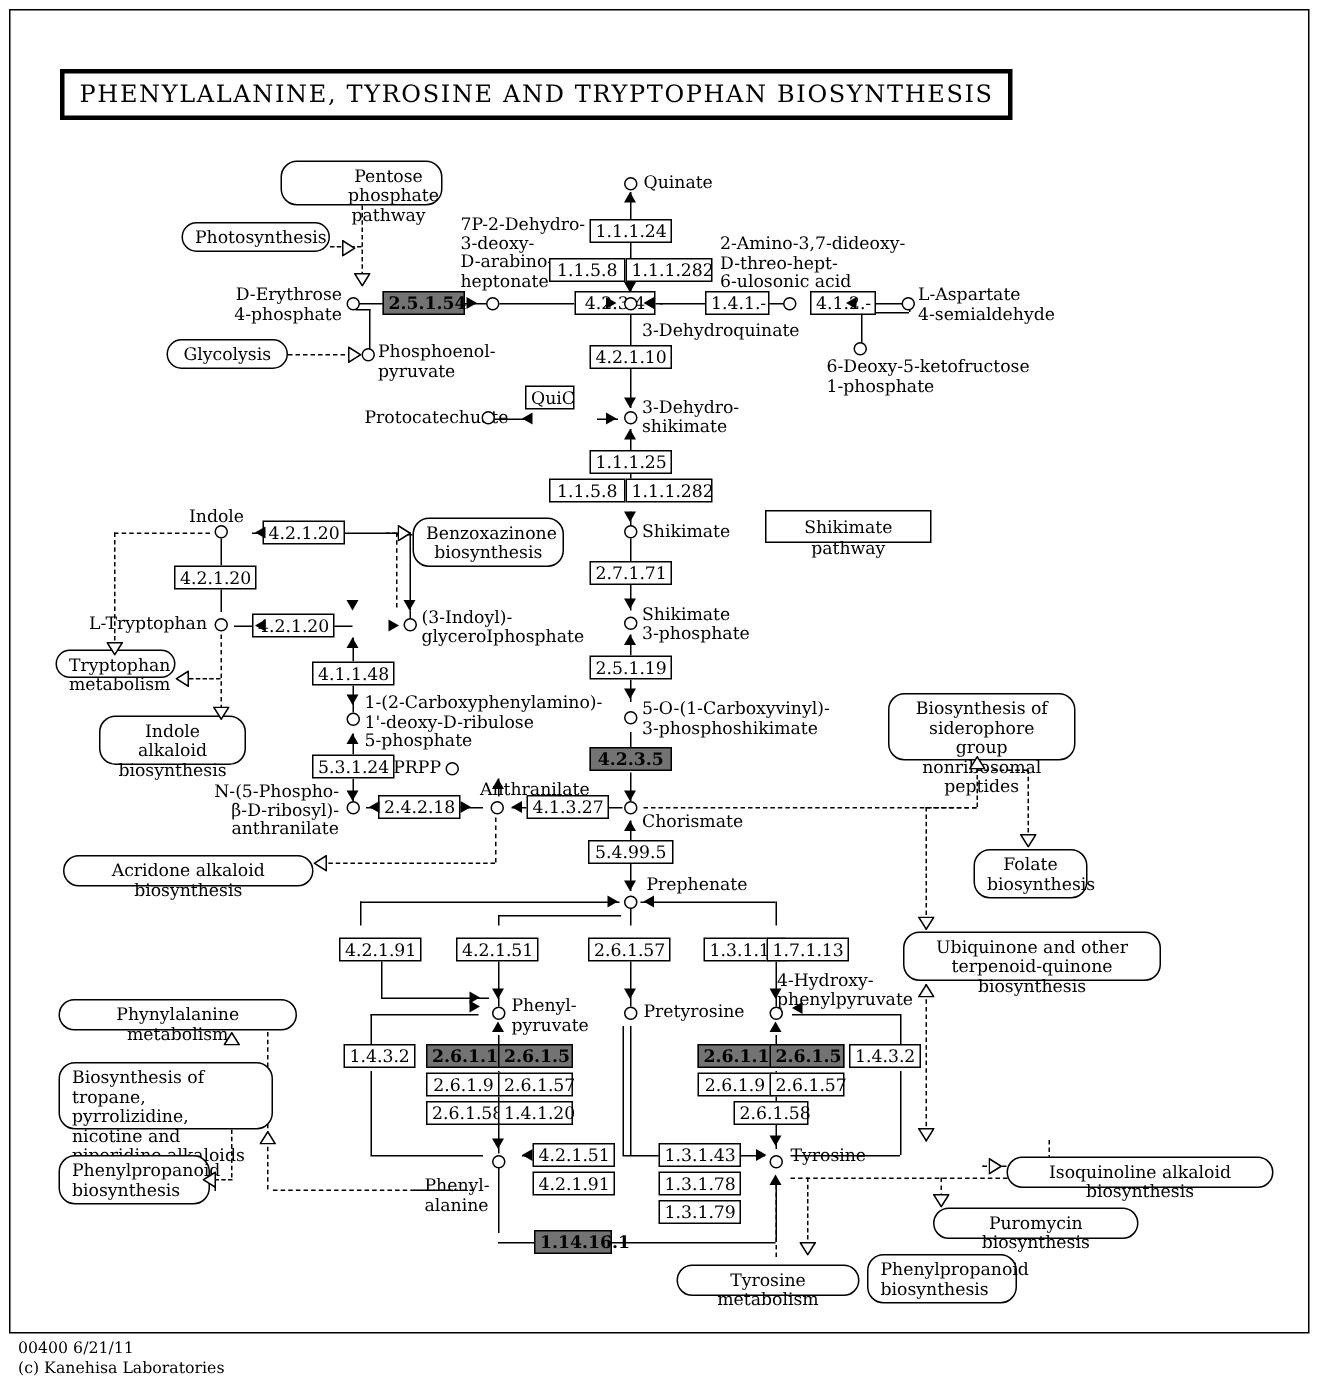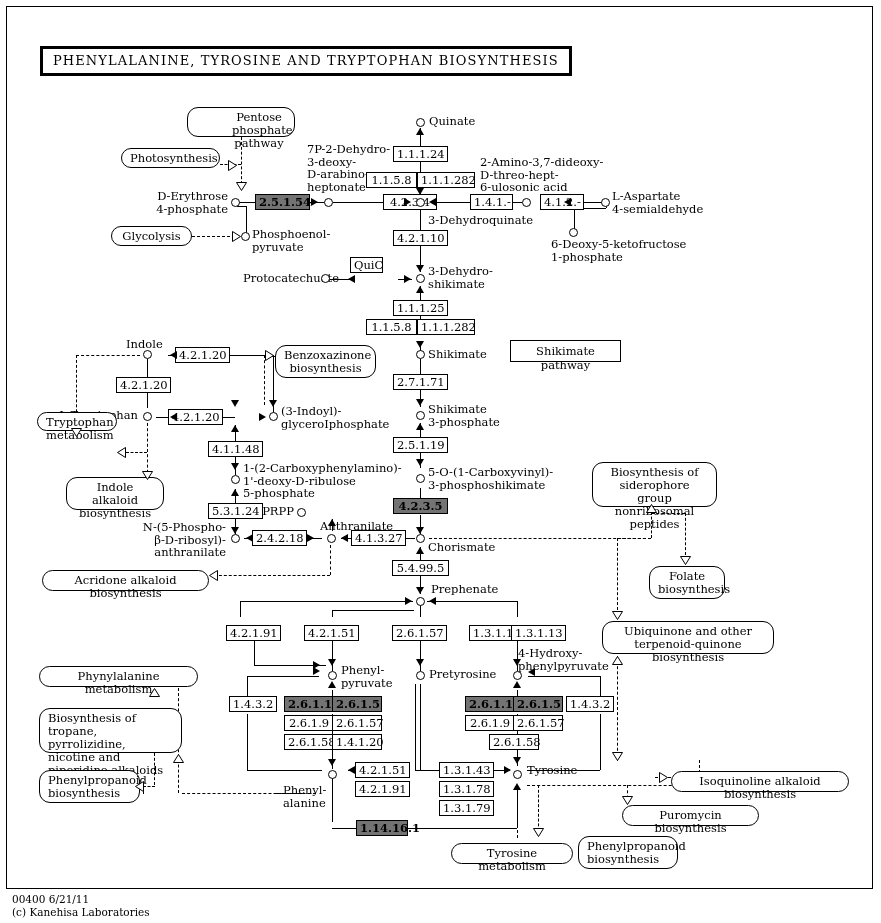--- a/index.html
+++ b/index.html
@@ -16,21 +16,21 @@
     width:867px;height:883px;
     border:1px solid #000;
     box-sizing:border-box;
   }
   
   #title-box{
     position:absolute;left:40px;top:46px;
     border:3px solid #000;
     background:#fff;
     padding:4px 10px 5px 10px;
-    font-size:13px;
+    font-size:16px;
     letter-spacing:1.1px;
     white-space:nowrap;
     box-sizing:border-box;
   }
   
   .ec{
     position:absolute;
     border:1px solid #000;
     background:#ffffff;
     font-size:11.5px;
@@ -119,21 +119,21 @@
   <div class="mapbox" style="left:187px;top:107px;width:108px;height:30px;padding-left:44px;">Pentose phosphate
 pathway</div>
 
   <div class="mapbox" style="left:121px;top:148px;width:99px;height:20px;">Photosynthesis</div>
 
   <div class="mapbox" style="left:111px;top:226px;width:81px;height:20px;">Glycolysis</div>
 
   <div class="mapbox" style="left:275px;top:345px;width:101px;height:33px;">Benzoxazinone
 biosynthesis</div>
 
-  <div class="mapbox" style="left:37px;top:412px;width:80px;height:19px;">Tryptophan
+  <div class="mapbox" style="left:37px;top:433px;width:80px;height:19px;">Tryptophan
 metabolism</div>
 
   <div class="mapbox" style="left:66px;top:477px;width:98px;height:33px;">Indole alkaloid
 biosynthesis</div>
 
   <div class="mapbox" style="left:42px;top:570px;width:167px;height:21px;">Acridone alkaloid biosynthesis</div>
 
   <div class="mapbox" style="left:592px;top:462px;width:125px;height:45px;">Biosynthesis of
 siderophore group
 nonribosomal peptides</div>
@@ -484,21 +484,21 @@
   <div class="ec" style="left:116px;top:377px;width:55px;">4.2.1.20</div>
   <div class="ec" style="left:168px;top:409px;width:55px;">4.2.1.20</div>
   <div class="ec" style="left:208px;top:441px;width:55px;">4.1.1.48</div>
   <div class="ec" style="left:208px;top:503px;width:55px;">5.3.1.24</div>
   <div class="ec" style="left:252px;top:530px;width:55px;">2.4.2.18</div>
   <div class="ec" style="left:351px;top:530px;width:55px;">4.1.3.27</div>
   <div class="ec" style="left:226px;top:625px;width:55px;">4.2.1.91</div>
   <div class="ec" style="left:304px;top:625px;width:55px;">4.2.1.51</div>
   <div class="ec" style="left:392px;top:625px;width:55px;">2.6.1.57</div>
   <div class="ec" style="left:469px;top:625px;width:55px;">1.3.1.12</div>
-  <div class="ec" style="left:511px;top:625px;width:55px;">1.3.1.13</div>
+  <div class="ec" style="left:511px;top:625px;width:55px;">1.7.1.13</div>
   <div class="ec" style="left:229px;top:696px;width:48px;">1.4.3.2</div>
   <div class="ec hl" style="left:284px;top:696px;width:50px;">2.6.1.1</div>
   <div class="ec hl" style="left:332px;top:696px;width:50px;">2.6.1.5</div>
   <div class="ec" style="left:284px;top:715px;width:50px;">2.6.1.9</div>
   <div class="ec" style="left:332px;top:715px;width:50px;">2.6.1.57</div>
   <div class="ec" style="left:284px;top:734px;width:50px;">2.6.1.58</div>
   <div class="ec" style="left:332px;top:734px;width:50px;">1.4.1.20</div>
   <div class="ec hl" style="left:465px;top:696px;width:50px;">2.6.1.1</div>
   <div class="ec hl" style="left:513px;top:696px;width:50px;">2.6.1.5</div>
   <div class="ec" style="left:465px;top:715px;width:50px;">2.6.1.9</div>

